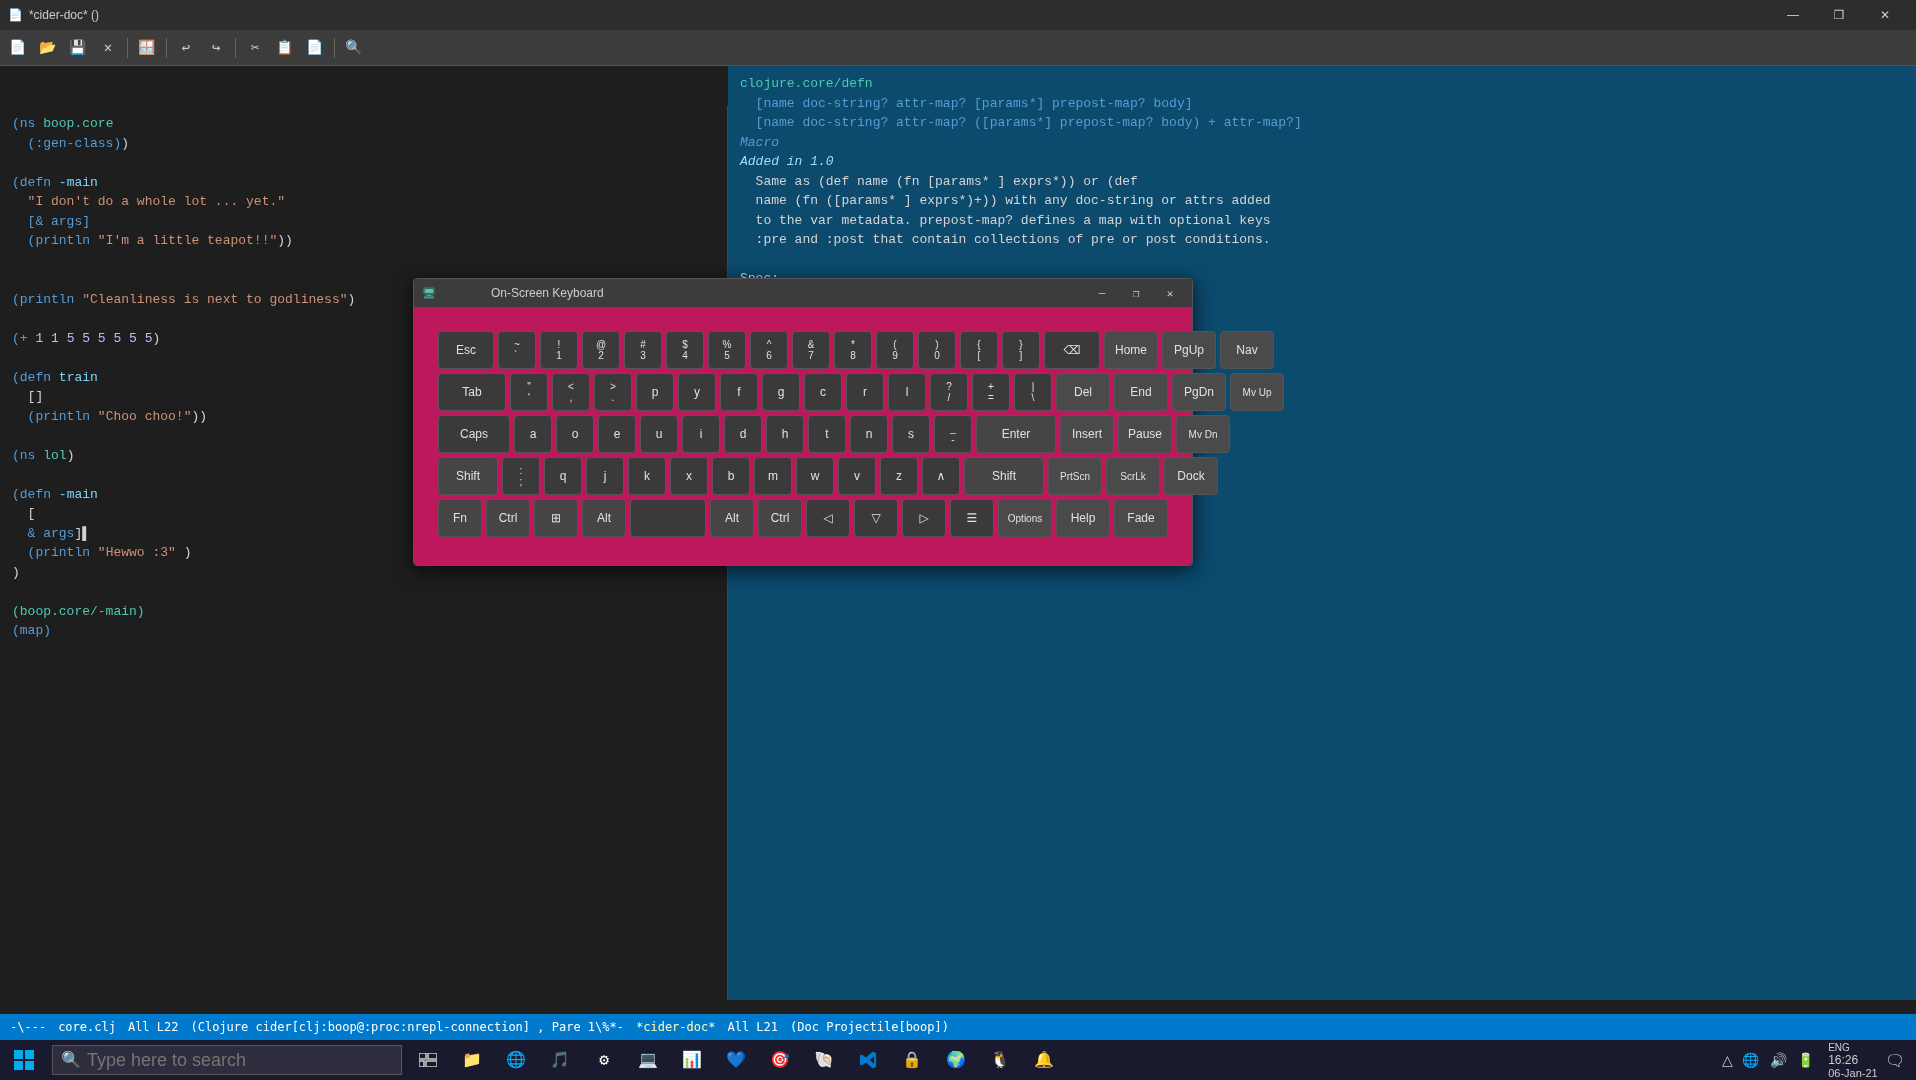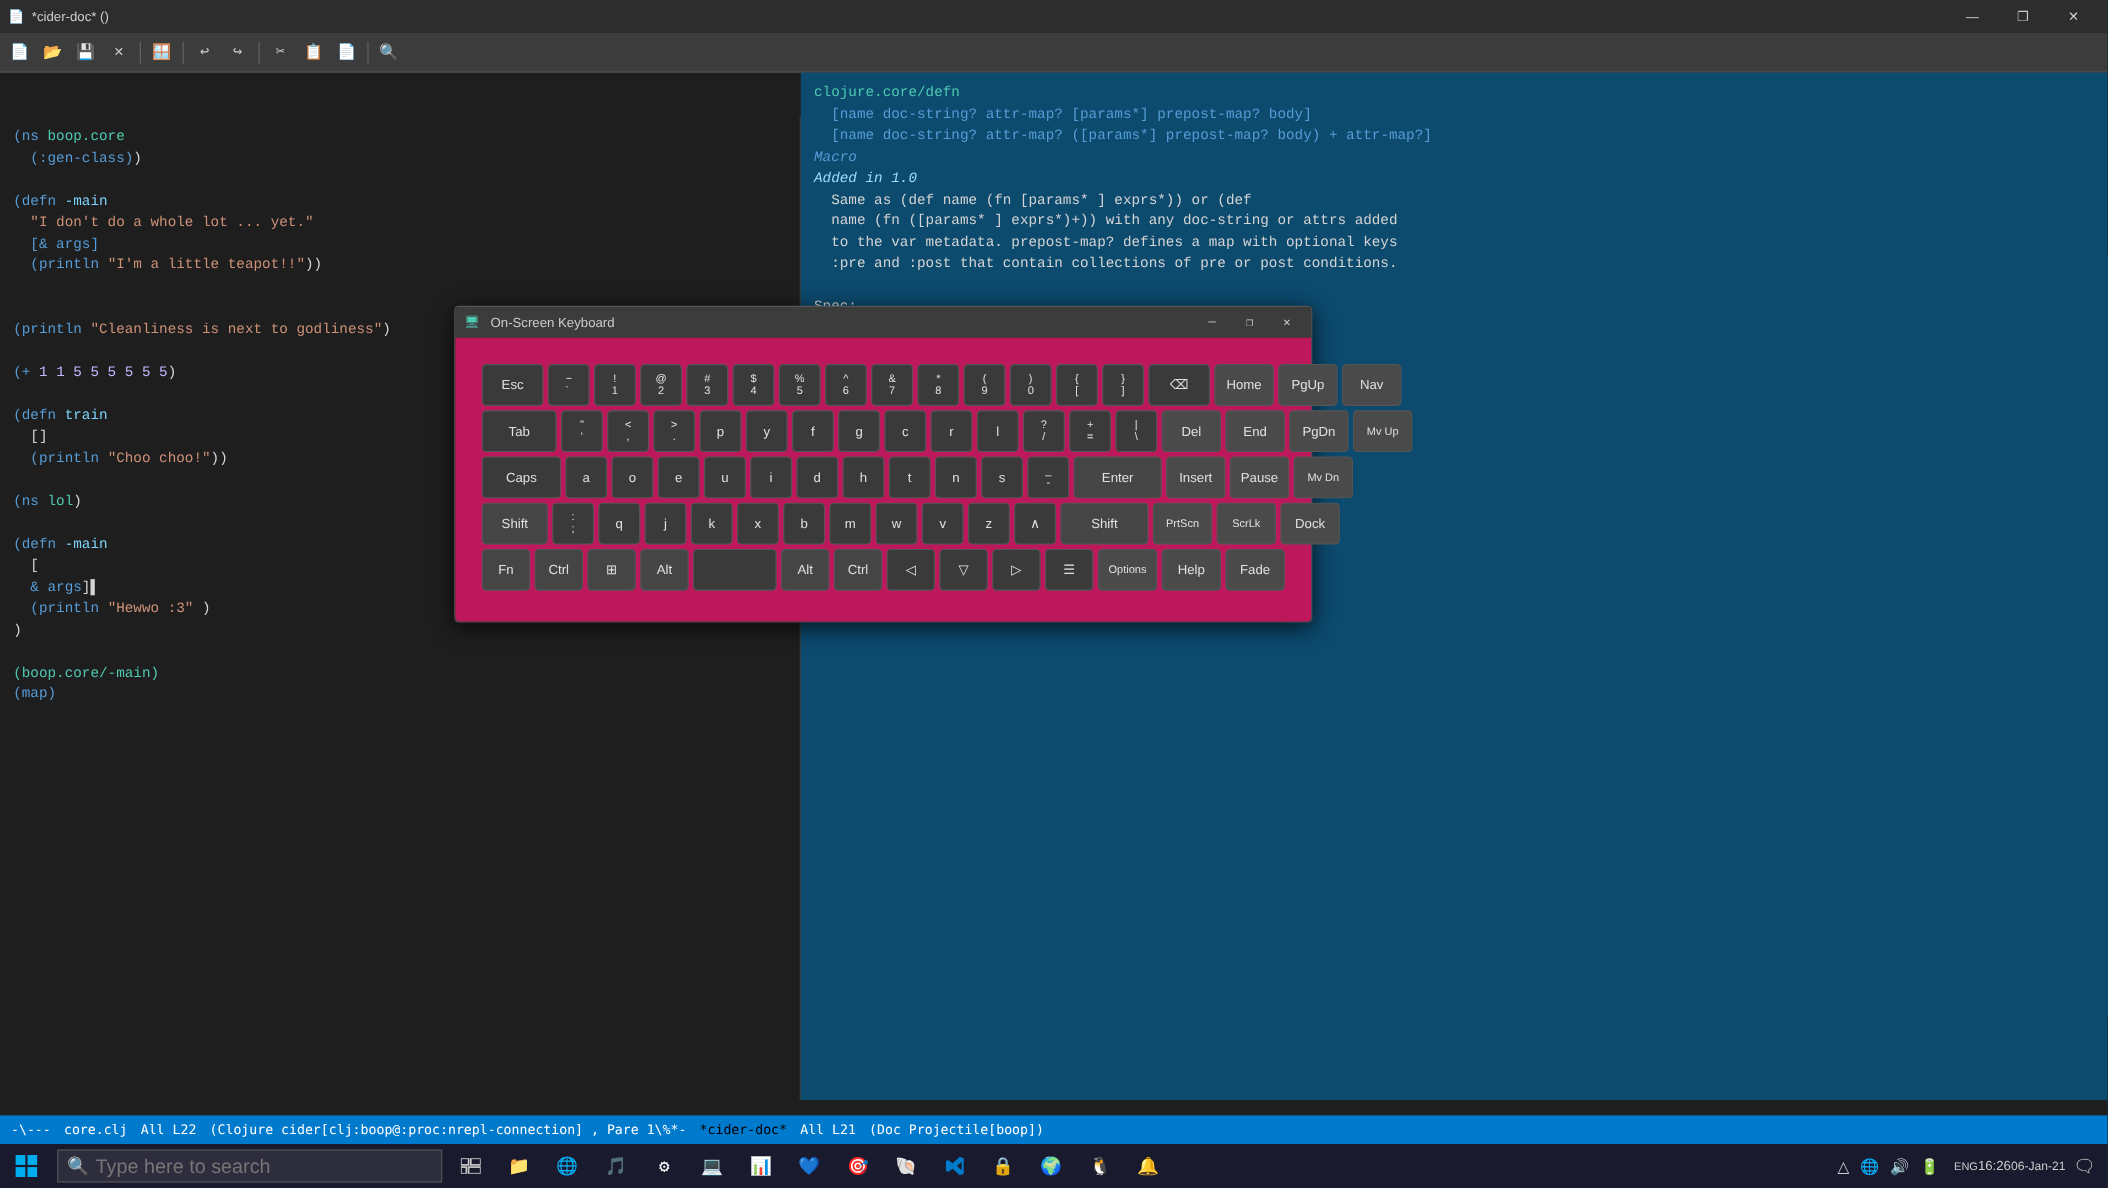--- a/index.html
+++ b/index.html
@@ -179,20 +179,21 @@
       align-items: center;
       padding: 0 8px;
       gap: 6px;
       border-radius: 4px 4px 0 0;
     }
     #osk-title-text {
       color: #ccc;
       font-family: Segoe UI, sans-serif;
       font-size: 12px;
       flex: 1;
+      margin-left: 45px;
     }
     .osk-tb-btn {
       width: 28px; height: 22px;
       display: flex; align-items: center; justify-content: center;
       color: #ccc; font-size: 11px; cursor: pointer;
       border-radius: 2px;
     }
     #osk-body {
       padding: 24px;
       background: #be185d;
@@ -426,21 +427,21 @@
       <div class="key key-nav">Fade</div>
     </div>
   </div>
 </div>
 
 <div id="statusbar">
   <span>-\---</span>
   <span>core.clj</span>
   <span>All L22</span>
   <span>(Clojure cider[clj:boop@:proc:nrepl-connection] , Pare 1\%*-</span>
-  <span style="color:#000000;">*cider-doc*</span>
+  <span style="color:#fef9c3;">*cider-doc*</span>
   <span>All L21</span>
   <span>(Doc Projectile[boop])</span>
 </div>
 
 <div id="taskbar">
   <div id="taskbar-start">
     <svg width="20" height="20" viewBox="0 0 20 20">
       <rect x="0" y="0" width="9" height="9" fill="#00adef"></rect>
       <rect x="11" y="0" width="9" height="9" fill="#00adef"></rect>
       <rect x="0" y="11" width="9" height="9" fill="#00adef"></rect>
@@ -476,20 +477,20 @@
   <div class="taskbar-icon-btn">🔒</div>
   <div class="taskbar-icon-btn">🌍</div>
   <div class="taskbar-icon-btn">🐧</div>
   <div class="taskbar-icon-btn">🔔</div>
 
   <div id="taskbar-right">
     <span class="tray-icon">△</span>
     <span class="tray-icon">🌐</span>
     <span class="tray-icon">🔊</span>
     <span class="tray-icon">🔋</span>
-    <div style="display:flex; flex-direction:row; align-items:flex-end; margin-left:6px; cursor:pointer;">
+    <div style="display:flex; flex-direction:column; align-items:flex-start; margin-left:6px; cursor:pointer;">
       <span style="font-size:10px; color:#ccc;">ENG</span>
       <span style="font-size:12px; color:#ccc;">16:26</span>
       <span style="font-size:11px; color:#ccc;">06-Jan-21</span>
     </div>
     <span class="tray-icon" style="font-size:16px;">🗨</span>
   </div>
 </div>
 
 </body></html>

